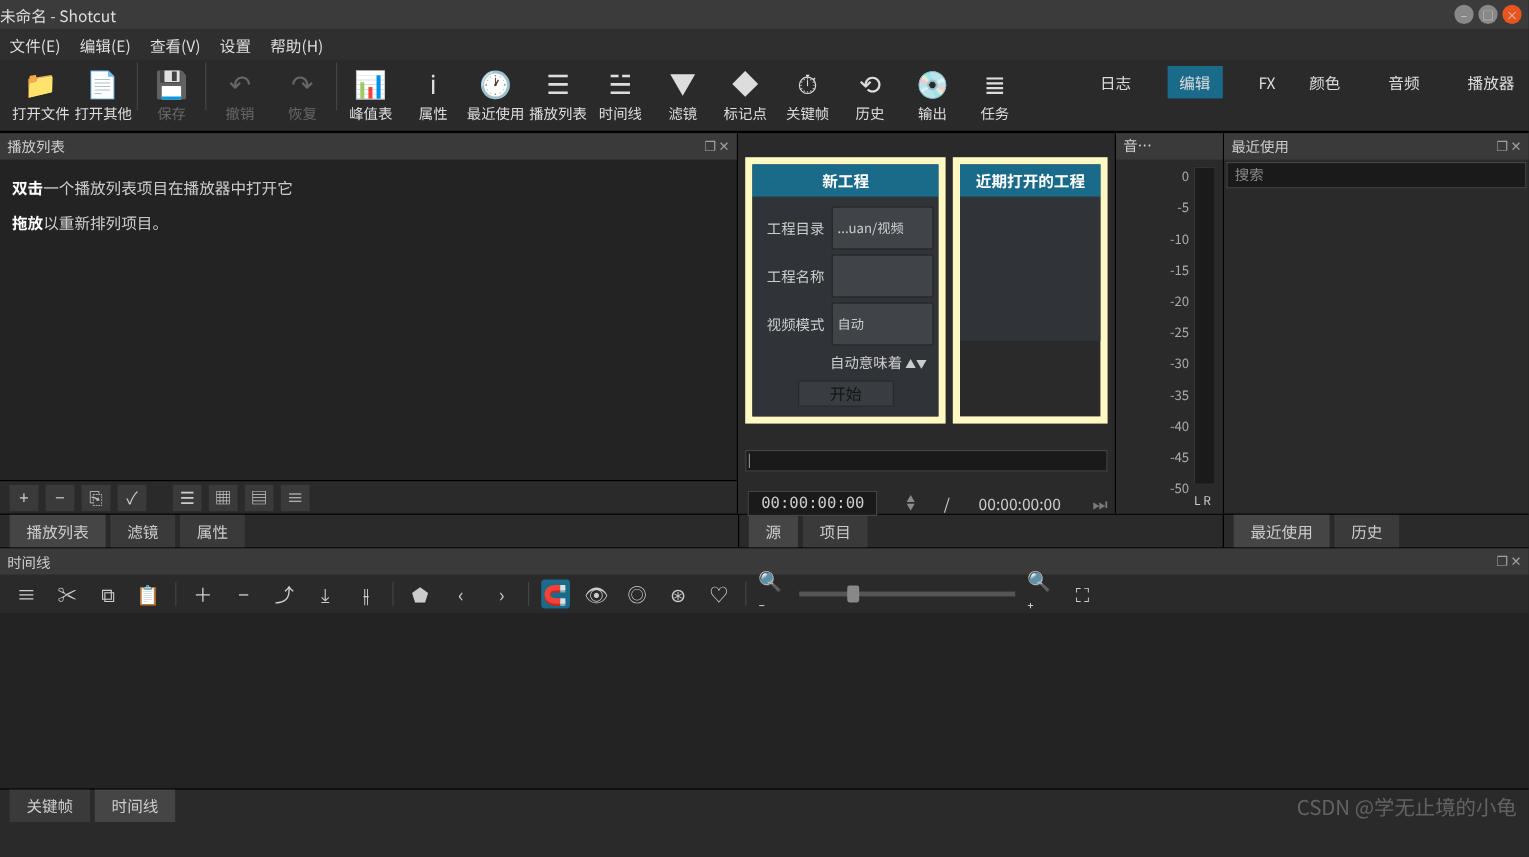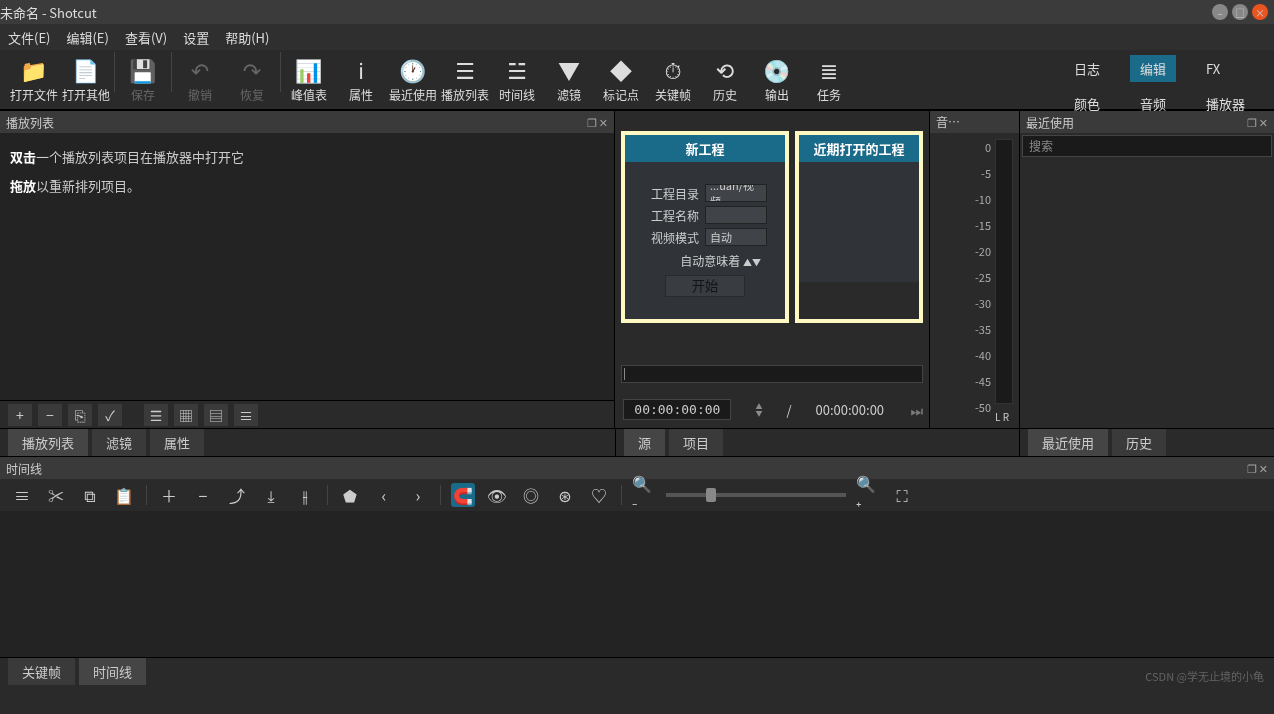--- a/index.html
+++ b/index.html
@@ -14,43 +14,43 @@
 .menubar { height: 26px; background: #2f2f2f; display: flex; align-items: center; padding: 0 8px; gap: 16px; }
 .menubar span { color: #ddd; cursor: pointer; }
 
 .toolbar { height: 60px; background: #2a2a2a; display: flex; align-items: center; padding: 0 8px; border-bottom: 1px solid #000; }
 .tool-group { display: flex; gap: 0; }
 .tool-btn { width: 52px; height: 56px; display: flex; flex-direction: column; align-items: center; justify-content: center; gap: 4px; font-size: 12px; color: #ddd; cursor: pointer; }
 .tool-btn.disabled { color: #666; }
 .tool-icon { font-size: 22px; height: 26px; display: flex; align-items: center; justify-content: center; }
 .tool-sep { width: 1px; height: 40px; background: #444; margin: 0 2px; }
 
-.right-tabs { position: absolute; right: 19px; top: 55px; display: flex; flex-direction: column; gap: 8px; }
+.right-tabs { position: absolute; right: 2px; top: 55px; display: flex; flex-direction: row; gap: 8px; }
 .rtab-row { display: flex; gap: 20px; }
 .rtab { color: #ddd; padding: 4px 10px; cursor: pointer; }
 .rtab.active { background: #1a6a8a; }
 
 .main-area { display: flex; height: 318px; border-top: 1px solid #000; }
 .playlist-panel { width: 615px; background: #232323; display: flex; flex-direction: column; border-right: 1px solid #000; }
 .panel-header { height: 22px; background: #3a3a3a; display: flex; align-items: center; justify-content: space-between; padding: 0 6px; font-size: 12px; }
 .panel-dock-btns { display: flex; gap: 2px; font-size: 11px; }
 .panel-dock-btns span { cursor: pointer; opacity: 0.7; }
 .playlist-body { flex: 1; padding: 10px; color: #ccc; line-height: 2.2; font-size: 13px; }
 .playlist-body b { color: #fff; }
 .playlist-toolbar { height: 28px; background: #2a2a2a; display: flex; align-items: center; gap: 6px; padding: 0 8px; border-top: 1px solid #000; }
 .pl-btn { width: 24px; height: 22px; background: #3a3a3a; display: flex; align-items: center; justify-content: center; cursor: pointer; font-size: 14px; }
 
 .player-panel { flex: 1; background: #2a2a2a; display: flex; flex-direction: column; position: relative; }
 .project-boxes { display: flex; gap: 6px; margin: 20px 6px 6px; }
-.proj-box { border: 4px solid #fef9c3; flex: 1; }
+.proj-box { border: 6px solid #fef9c3; flex: 1; }
 .proj-header { background: #1a6a8a; color: #fff; text-align: center; padding: 4px; font-size: 13px; font-weight: bold; }
-.proj-body { background: #303438; padding: 18px; min-height: 120px; }
+.proj-body { background: #303438; padding: 4px; min-height: 120px; }
 .proj-row { display: flex; align-items: center; margin: 4px 0; gap: 6px; font-size: 12px; }
 .proj-row label { width: 56px; text-align: right; }
-.proj-field { flex: 1; height: 18px; background: #404448; border: 1px solid #222; font-size: 11px; padding: 0 4px; display: flex; align-items: center; overflow: hidden; }
+.proj-field { flex: 1; height: 36px; background: #404448; border: 1px solid #222; font-size: 11px; padding: 0 4px; display: flex; align-items: center; overflow: hidden; }
 .proj-btn { width: 80px; height: 22px; background: #404448; border: 1px solid #222; margin: 4px auto; display: block; text-align: center; line-height: 20px; opacity: 0.6; }
 .auto-hint { text-align: right; font-size: 12px; padding: 2px 6px; }
 
 .player-bottom { margin-top: auto; padding: 4px 6px; }
 .progress-area { position: relative; height: 30px; }
 .progress-marker { position: absolute; left: 4px; top: 0; color: #ccc; font-size: 12px; }
 .progress-bar { height: 18px; background: #1a1a1a; border: 1px solid #444; margin-top: 12px; position: relative; }
 .progress-bar::before { content: ""; position: absolute; left: 2px; top: 2px; bottom: 2px; width: 1px; background: #888; }
 .time-row { display: flex; align-items: center; gap: 24px; padding: 4px 0; font-size: 13px; }
 .time-box { background: #1a1a1a; border: 1px solid #444; padding: 2px 10px; font-family: monospace; margin-left: auto; }
@@ -76,21 +76,21 @@
 .tl-toolbar { height: 32px; display: flex; align-items: center; gap: 10px; padding: 0 10px; background: #2a2a2a; }
 .tl-btn { width: 24px; height: 24px; display: flex; align-items: center; justify-content: center; font-size: 16px; color: #ccc; cursor: pointer; }
 .tl-btn.active { background: #1a6a8a; border-radius: 3px; }
 .tl-sep { width: 1px; height: 20px; background: #444; }
 .tl-slider { width: 180px; height: 4px; background: #555; position: relative; }
 .tl-slider::after { content: ""; position: absolute; left: 40px; top: -5px; width: 10px; height: 14px; background: #888; border-radius: 2px; }
 .tl-body { height: 146px; background: #232323; }
 
 .footer-tabs { height: 28px; background: #2a2a2a; display: flex; align-items: center; padding: 0 8px; gap: 4px; border-top: 1px solid #000; }
 
-.watermark { position: absolute; right: 10px; bottom: 30px; color: #888; font-size: 11px; opacity: 0.6; }
+.watermark { position: absolute; right: 10px; bottom: 30px; color: #888; font-size: 17px; opacity: 0.6; }
 </style>
 </head>
 <body>
 
 <div class="titlebar">
   <span class="titlebar-text">未命名 - Shotcut</span>
   <div class="window-controls">
     <div class="win-btn win-min">–</div>
     <div class="win-btn win-max">□</div>
     <div class="win-btn win-close">×</div>

